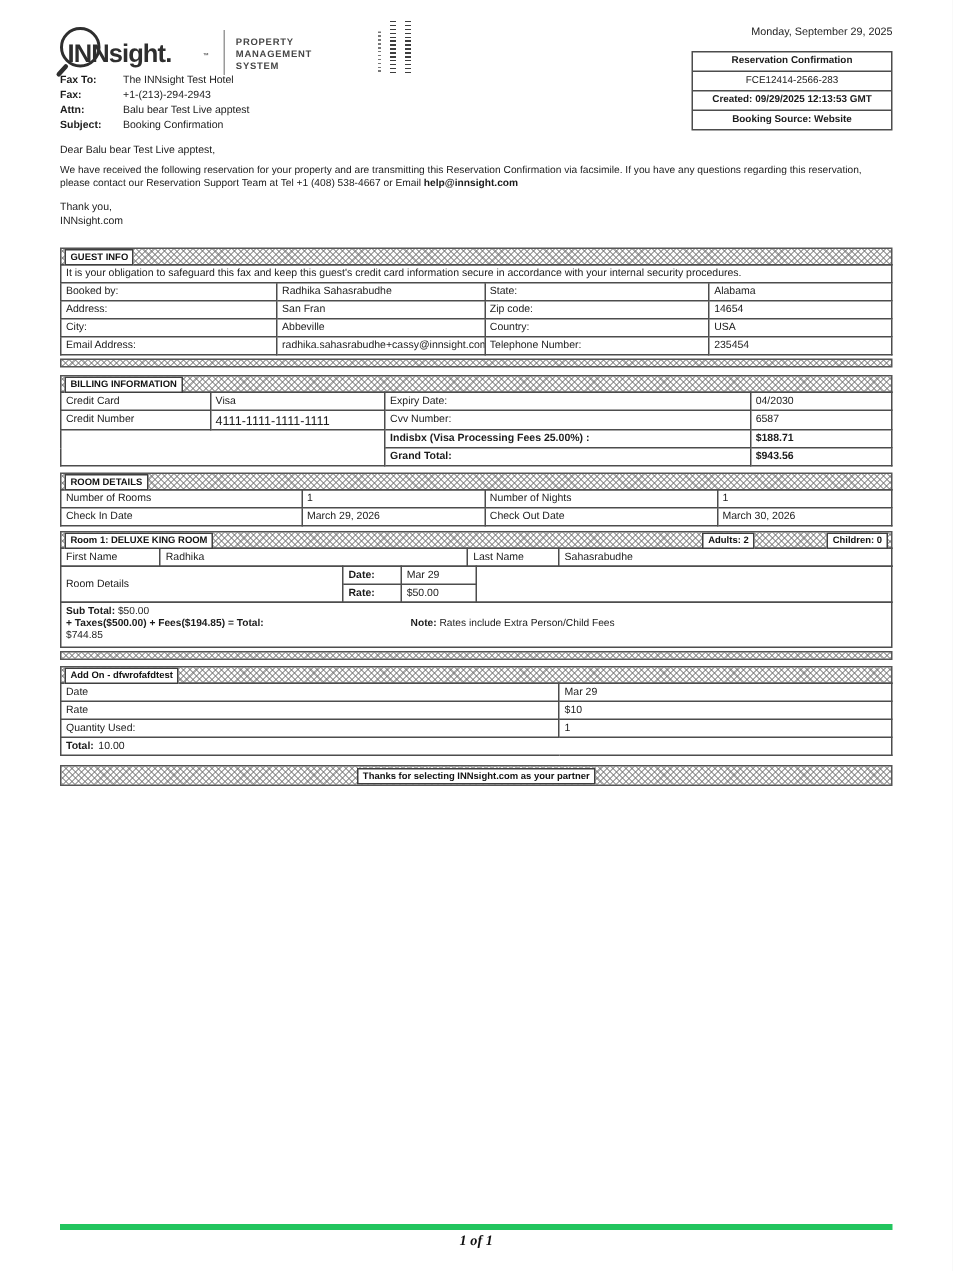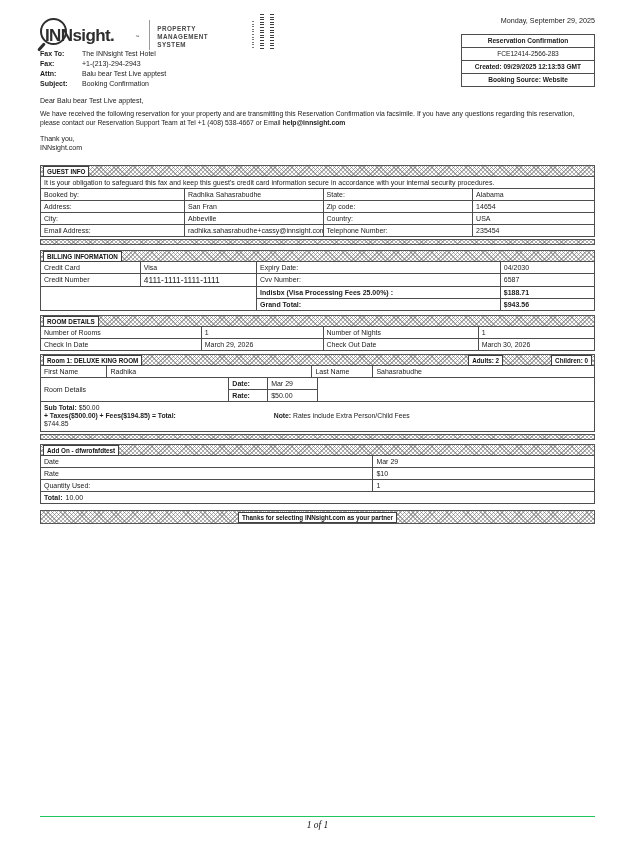--- a/index.html
+++ b/index.html
@@ -53,22 +53,22 @@
   .cc-num { font-size:8.4px; line-height:9px;margin-left:38px; }
 
   .sub-block { border:1px solid #4d4d4d; margin-top:-1px; display:flex; padding:2px 3px 3px; }
   .sub-left { width:42%; font-size:6.8px; line-height:8px; }
   .sub-note { font-size:6.8px; margin-top:8px; }
 
   .addon-total { display:flex; gap:3px; }
 
   .footer-banner { margin-top:6px; height:14px; border:1px solid #555; display:flex; align-items:center; justify-content:center; }
 
-  .page-footer { position:absolute; left:40px; right:40px; top:816px; border-top:1px solid #22c55e; text-align:center; padding-top:3px;
-    font-family:"Liberation Serif", serif; font-style:italic; font-weight:normal; font-size:9.5px; color:#111; }
+  .page-footer { position:absolute; left:40px; right:40px; top:816px; border-top:4px solid #22c55e; text-align:center; padding-top:3px;
+    font-family:"Liberation Serif", serif; font-style:italic; font-weight:bold; font-size:9.5px; color:#111; }
 
   .spacer { flex:1; }
 </style>
 </head>
 <body>
 
 <div class="page">
   <div class="content">
 
     <div class="head-row" style="position:relative;">

